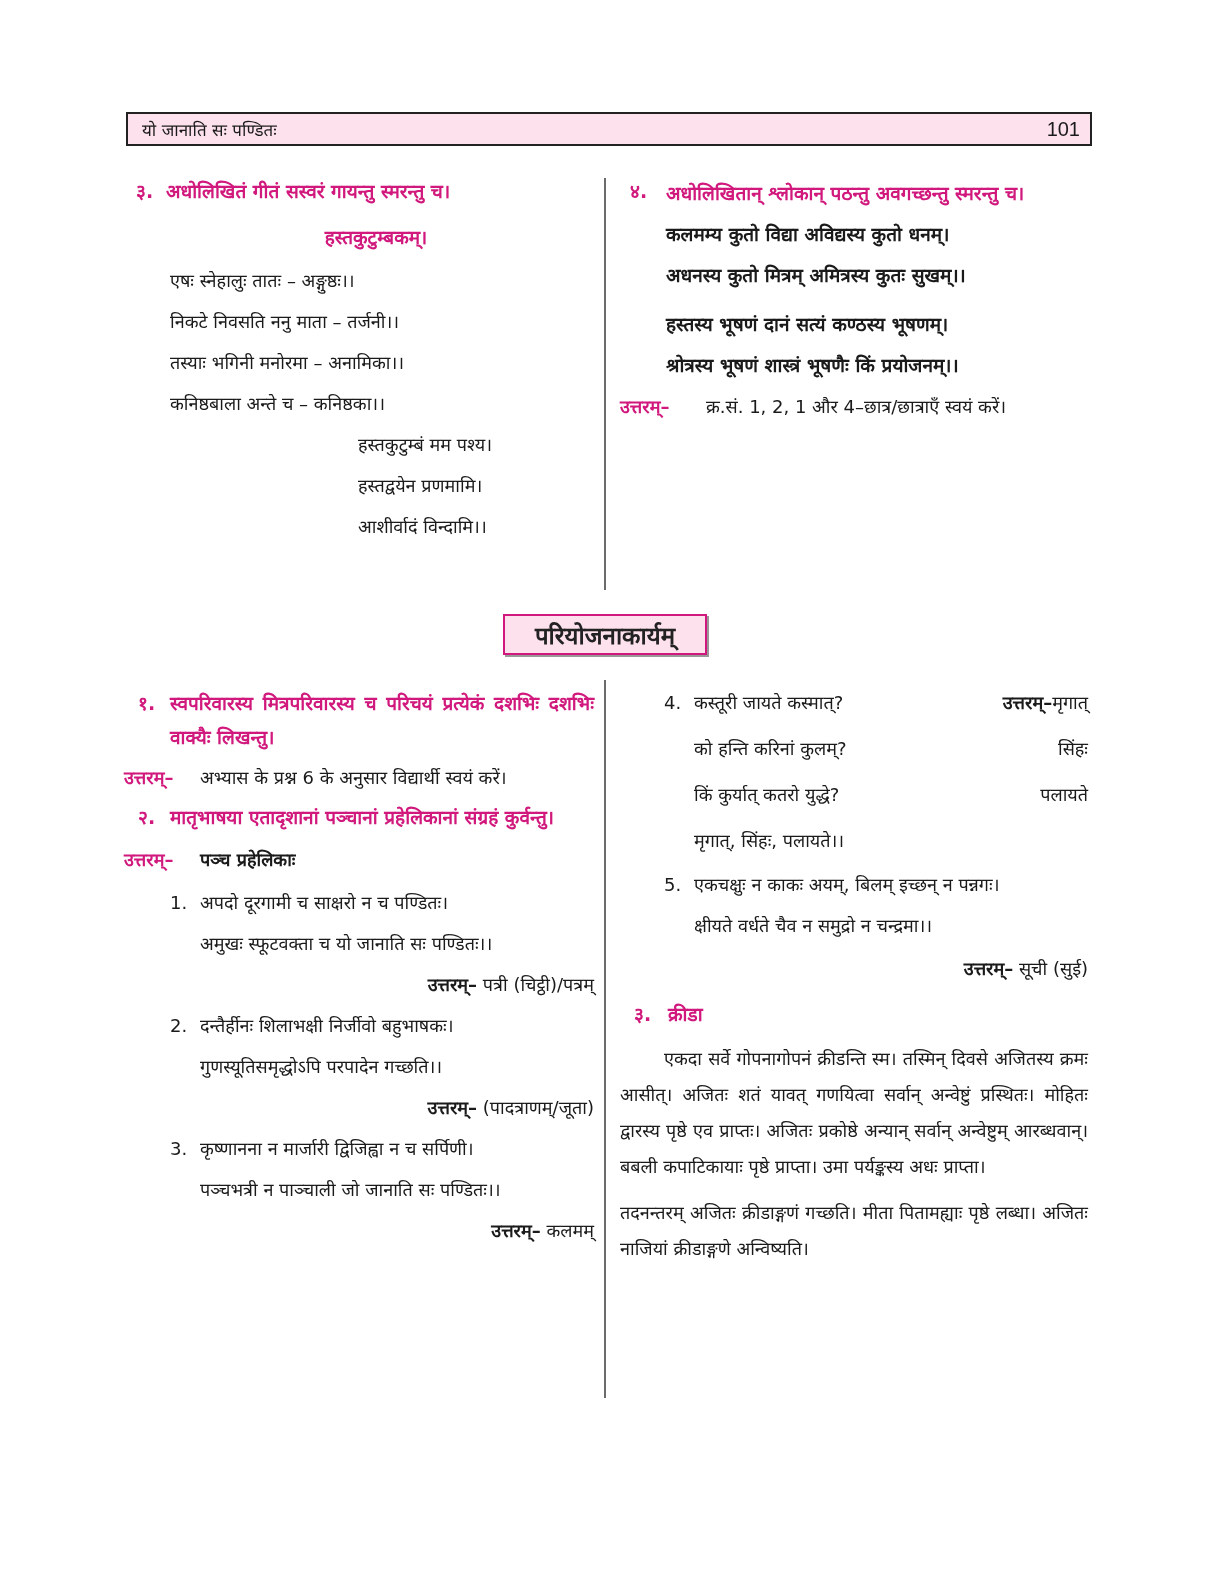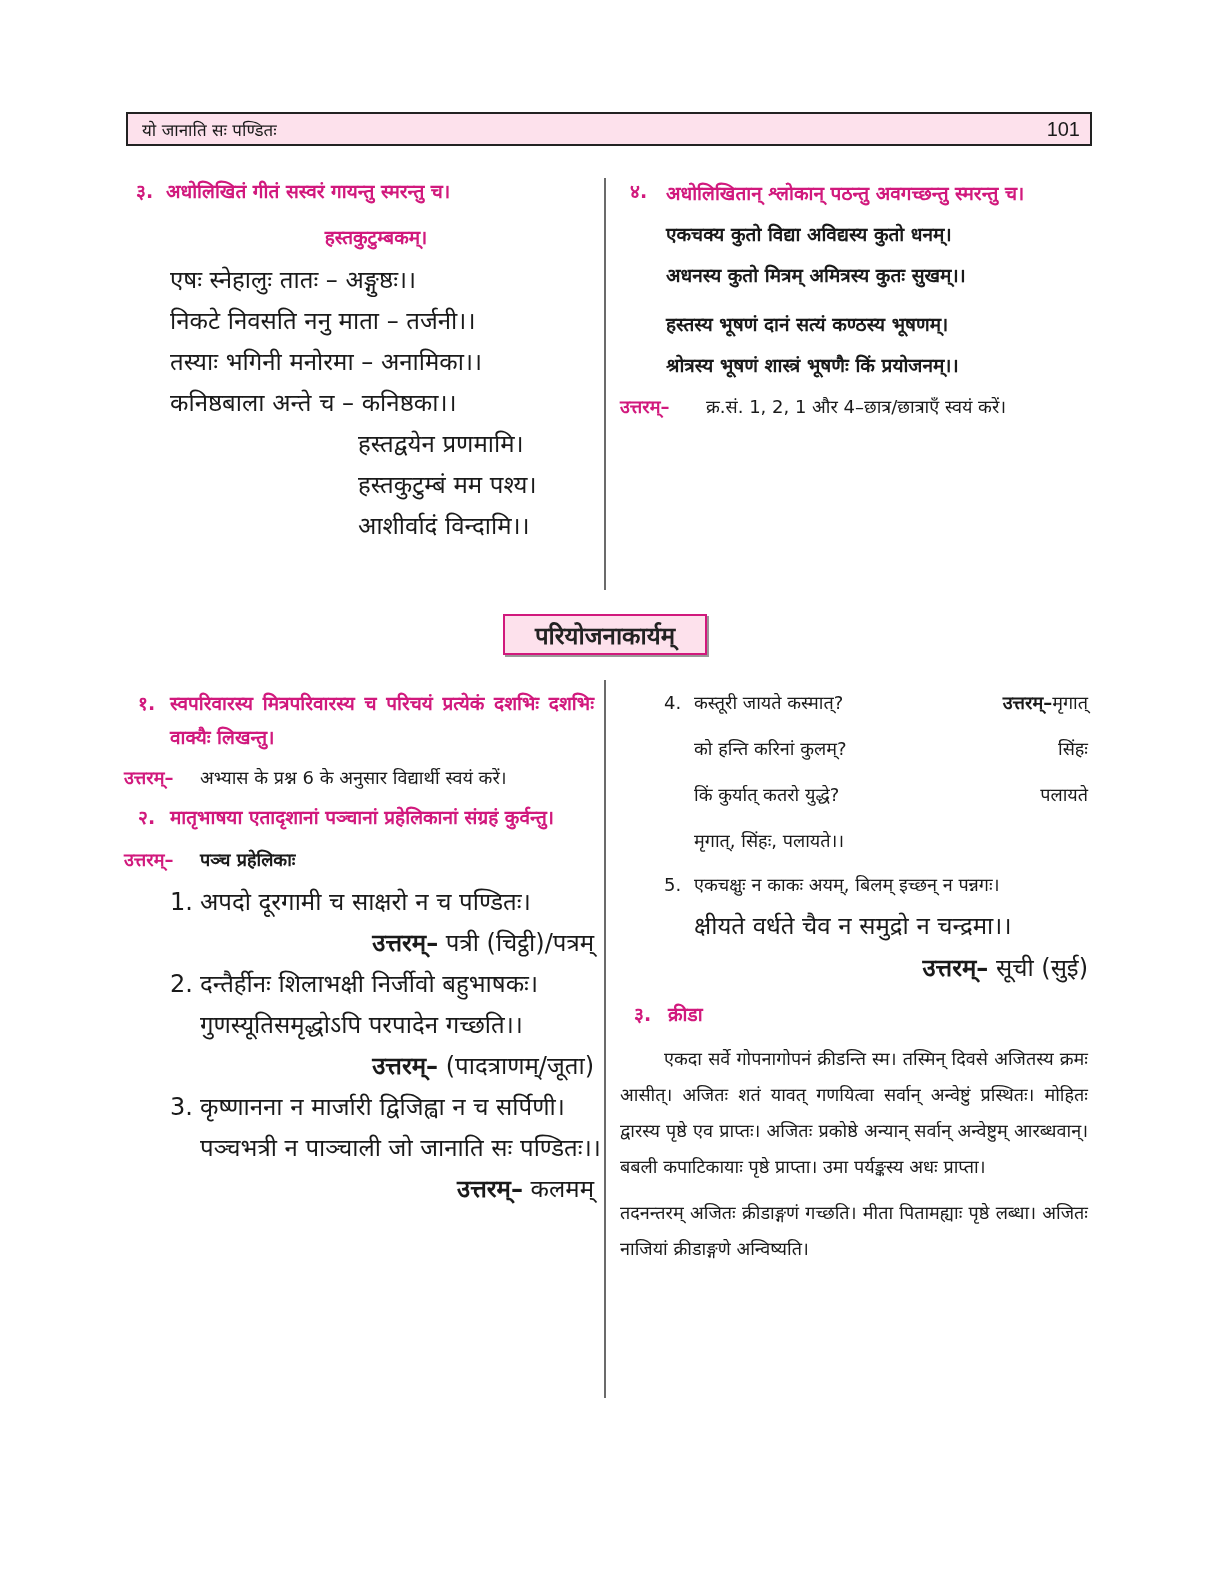--- a/index.html
+++ b/index.html
@@ -7,21 +7,21 @@
          font-family: "DejaVu Sans", "Liberation Sans", sans-serif; color: #1a1a1a; }
   .header { position: absolute; left: 126px; top: 112px; width: 966px; height: 34px;
             background: #fde1ec; border: 2px solid #222; box-sizing: border-box;
             display: flex; align-items: center; justify-content: space-between; padding: 0 10px 0 14px; }
   .header .title { font-size: 17px; }
   .header .pno { font-family: "Liberation Sans", sans-serif; font-size: 20px; }
   .col { position: absolute; }
   .vline { position: absolute; width: 2px; background: #6b6b6b; }
   .q { color: #d1197d; font-weight: bold; font-size: 19px; line-height: 34px; }
   .q .num { display: inline-block; width: 30px; }
-  .line { font-size: 24px; line-height: 41px; white-space: nowrap; }
+  .line { font-size: 18px; line-height: 41px; white-space: nowrap; }
   .bold { font-weight: bold; }
   .ans-label { color: #d1197d; font-weight: bold; }
   .ans-label-dark { font-weight: bold; color: #1a1a1a; }
   .right { text-align: right; }
   .para { font-size: 18px; line-height: 36px; text-align: justify; }
   .box-title { position: absolute; left: 503px; top: 614px; width: 204px; height: 41px;
                background: #fde1ec; border: 2px solid #d1197d; box-sizing: border-box;
                box-shadow: 2px 2px 0 #999; display: flex; align-items: center; justify-content: center;
                font-size: 24px; font-weight: bold; color: #222; }
   .row2 { display: flex; justify-content: space-between; font-size: 18px; line-height: 46px; }
@@ -39,35 +39,35 @@
     <span class="num">३.</span><span>अधोलिखितं गीतं सस्वरं गायन्तु स्मरन्तु च।</span>
   </div>
   <div class="q" style="text-align:center; margin-top:12px; padding-left:20px;">हस्तकुटुम्बकम्।</div>
   <div style="padding-left:34px; margin-top:6px;">
     <div class="line">एषः स्नेहालुः तातः – अङ्गुष्ठः।।</div>
     <div class="line">निकटे निवसति ननु माता – तर्जनी।।</div>
     <div class="line">तस्याः भगिनी मनोरमा – अनामिका।।</div>
     <div class="line">कनिष्ठबाला अन्ते च – कनिष्ठका।।</div>
   </div>
   <div style="padding-left:222px;">
+    <div class="line">हस्तकुटुम्बं मम पश्य।</div>
     <div class="line">हस्तद्वयेन प्रणमामि।</div>
-    <div class="line">हस्तकुटुम्बं मम पश्य।</div>
     <div class="line">आशीर्वादं विन्दामि।।</div>
   </div>
 </div>
 
 <div class="vline" style="left:604px; top:178px; height:412px;"></div>
 
 <div class="col" style="left:630px; top:174px; width:460px;">
   <div class="q" style="display:flex;">
     <span class="num" style="flex:0 0 36px;">४.</span>
     <span style="white-space:normal; line-height:38px;">अधोलिखितान् श्लोकान् पठन्तु अवगच्छन्तु स्मरन्तु च।</span>
   </div>
   <div style="padding-left:36px; margin-top:2px;">
-    <div class="line bold" style="font-size:19px;">एकचक्य कुतो विद्या अविद्यस्य कुतो धनम्।</div>
+    <div class="line bold" style="font-size:19px;">कलमम्य कुतो विद्या अविद्यस्य कुतो धनम्।</div>
     <div class="line bold" style="font-size:19px;">अधनस्य कुतो मित्रम् अमित्रस्य कुतः सुखम्।।</div>
   </div>
   <div style="padding-left:36px; margin-top:8px;">
     <div class="line bold" style="font-size:19px;">हस्तस्य भूषणं दानं सत्यं कण्ठस्य भूषणम्।</div>
     <div class="line bold" style="font-size:19px;">श्रोत्रस्य भूषणं शास्त्रं भूषणैः किं प्रयोजनम्।।</div>
   </div>
   <div style="display:flex; margin-top:4px; margin-left:-10px; font-size:18px; line-height:34px;">
     <span class="ans-label" style="flex:0 0 86px;">उत्तरम्–</span>
     <span>क्र.सं. 1, 2, 1 और 4–छात्र/छात्राएँ स्वयं करें।</span>
   </div>
@@ -88,20 +88,21 @@
     <span style="flex:0 0 32px;">२.</span>
     <span style="text-align:justify; line-height:34px;">मातृभाषया एतादृशानां पञ्चानां प्रहेलिकानां संग्रहं कुर्वन्तु।</span>
   </div>
   <div style="display:flex; font-size:18px; line-height:36px; margin-top:8px;">
     <span class="ans-label" style="flex:0 0 76px;">उत्तरम्–</span>
     <span class="bold">पञ्च प्रहेलिकाः</span>
   </div>
 
   <div style="margin-top:4px;">
     <div class="line" style="padding-left:46px;"><span style="display:inline-block; width:30px;">1.</span><span>अपदो दूरगामी च साक्षरो न च पण्डितः।</span></div>
+    <div class="line" style="padding-left:76px;">अमुखः स्फूटवक्ता च यो जानाति सः पण्डितः।।</div>
     <div class="line right"><span class="ans-label-dark">उत्तरम्–</span> <span>पत्री (चिट्ठी)/पत्रम्</span></div>
   </div>
   <div>
     <div class="line" style="padding-left:46px;"><span style="display:inline-block; width:30px;">2.</span><span>दन्तैर्हीनः शिलाभक्षी निर्जीवो बहुभाषकः।</span></div>
     <div class="line" style="padding-left:76px;">गुणस्यूतिसमृद्धोऽपि परपादेन गच्छति।।</div>
     <div class="line right"><span class="ans-label-dark">उत्तरम्–</span> <span>(पादत्राणम्/जूता)</span></div>
   </div>
   <div>
     <div class="line" style="padding-left:46px;"><span style="display:inline-block; width:30px;">3.</span><span>कृष्णानना न मार्जारी द्विजिह्वा न च सर्पिणी।</span></div>
     <div class="line" style="padding-left:76px;">पञ्चभत्री न पाञ्चाली जो जानाति सः पण्डितः।।</div>

